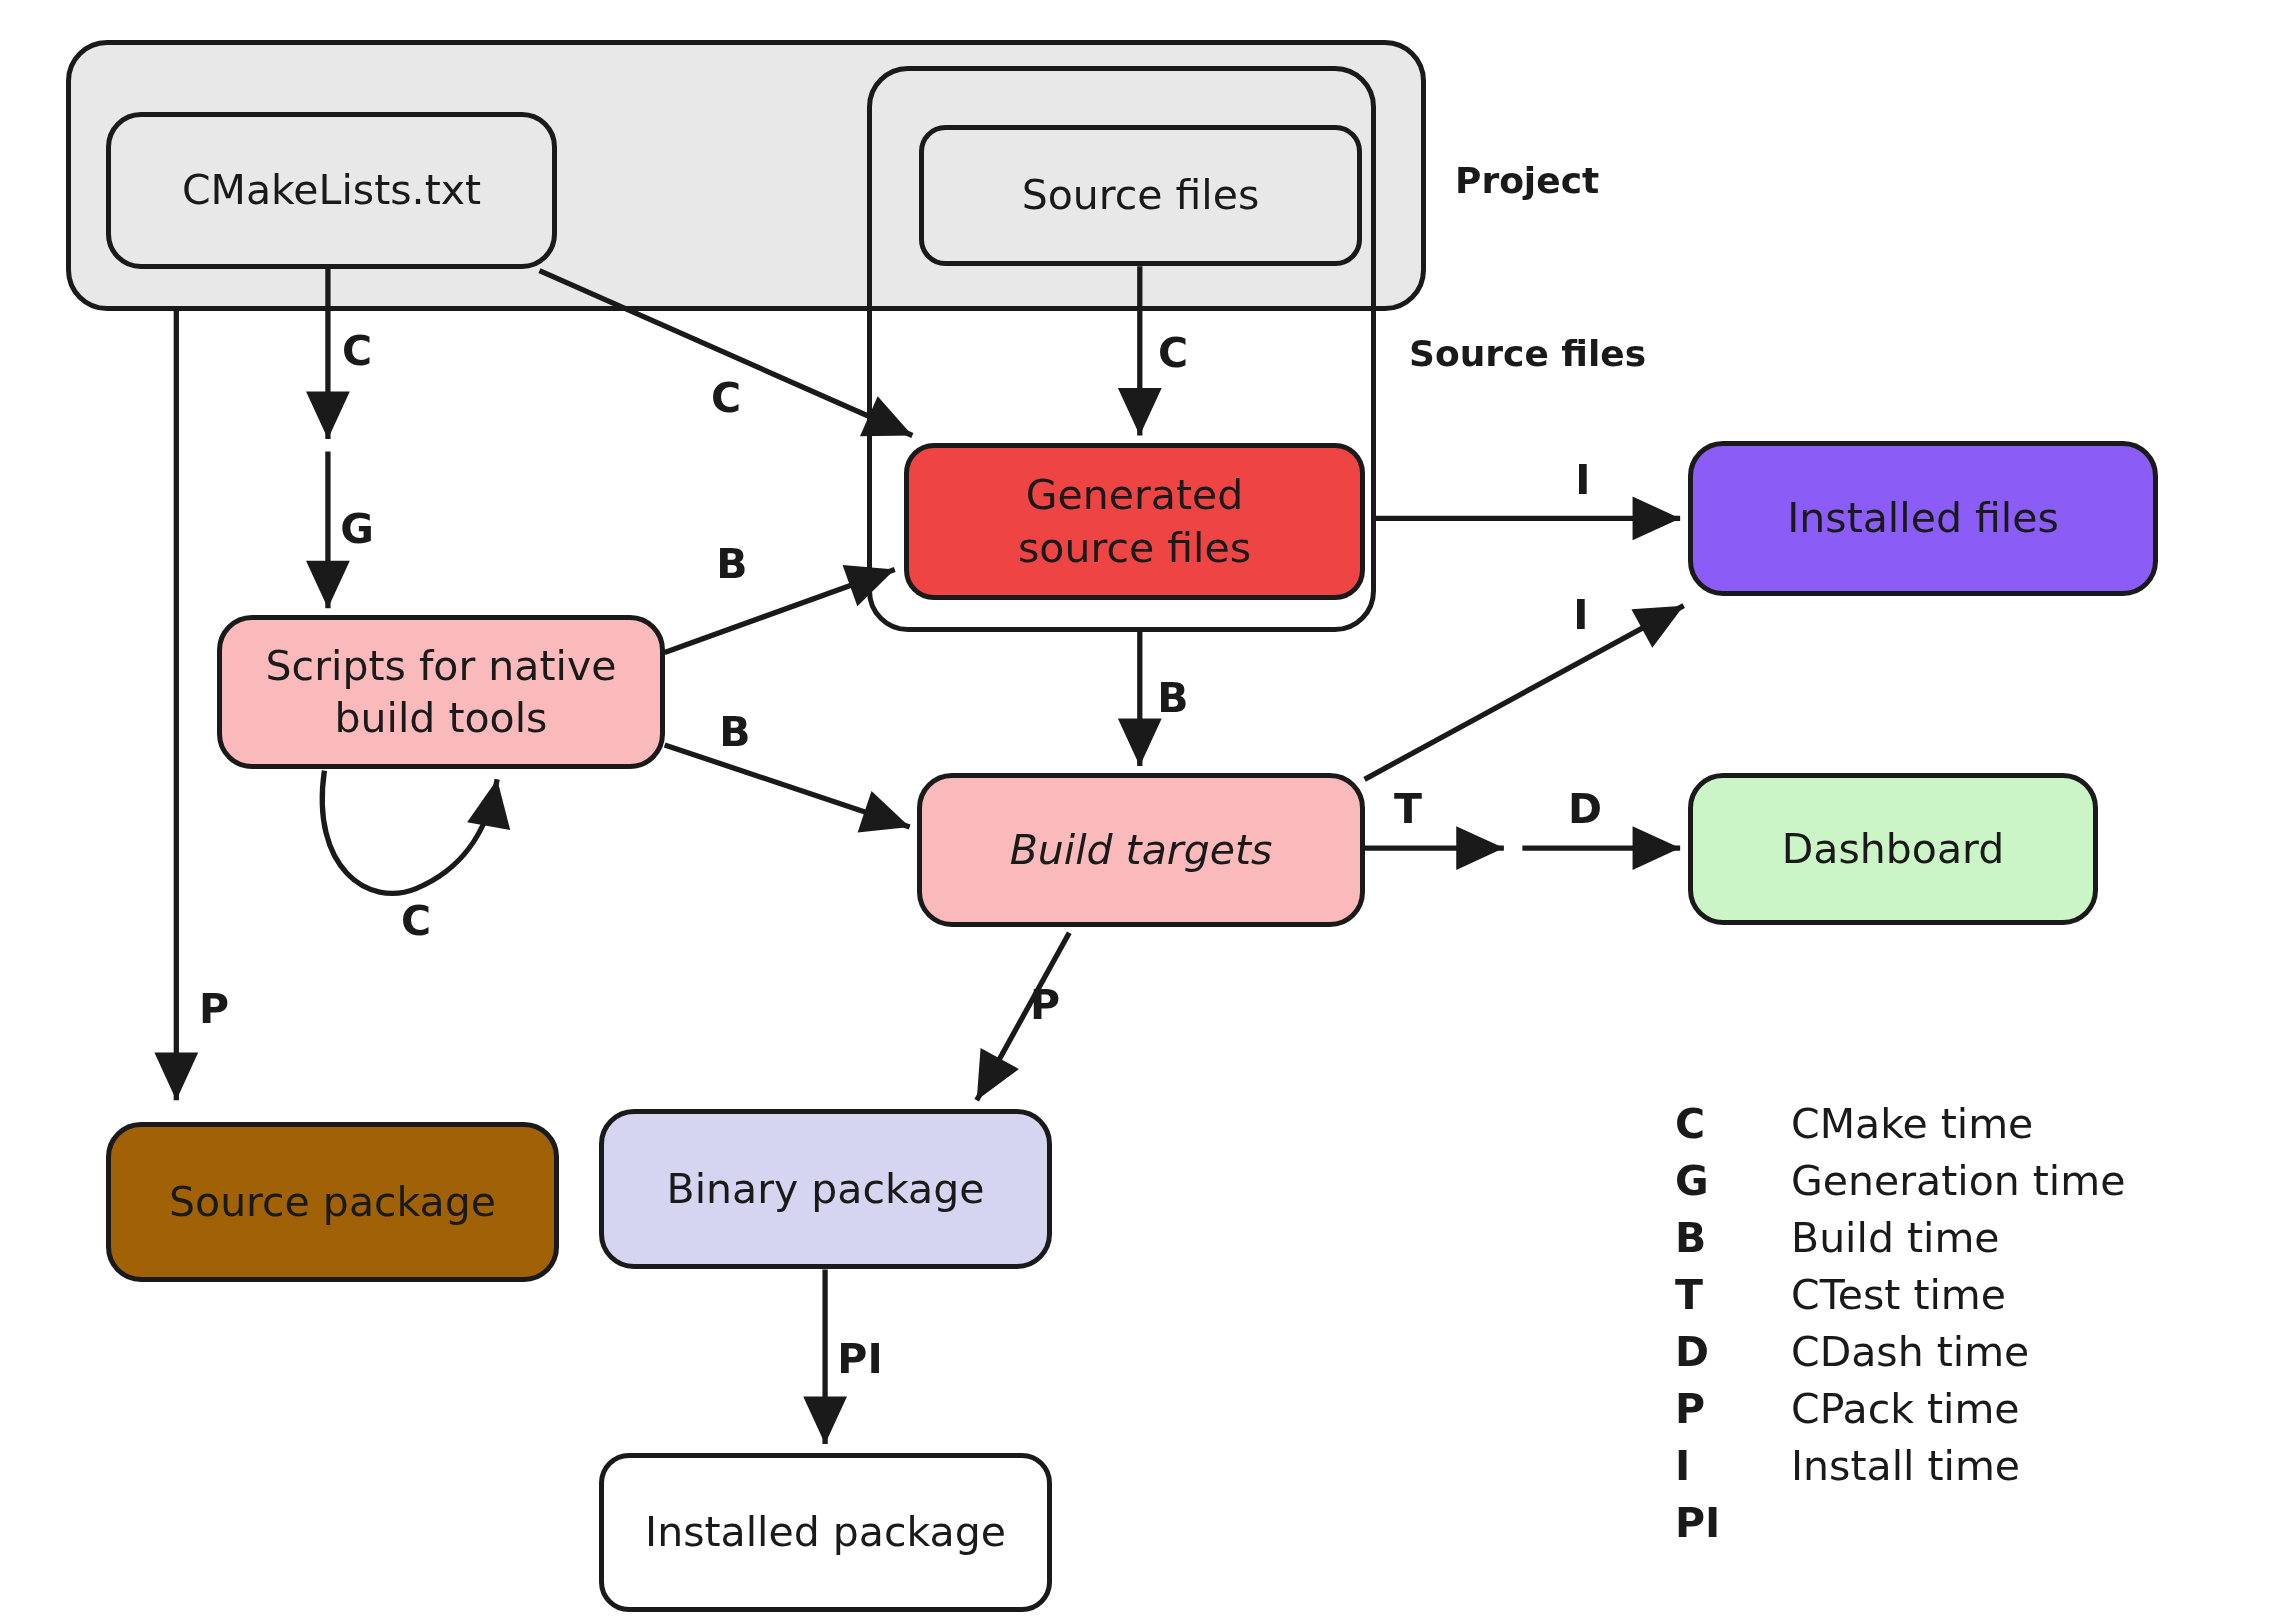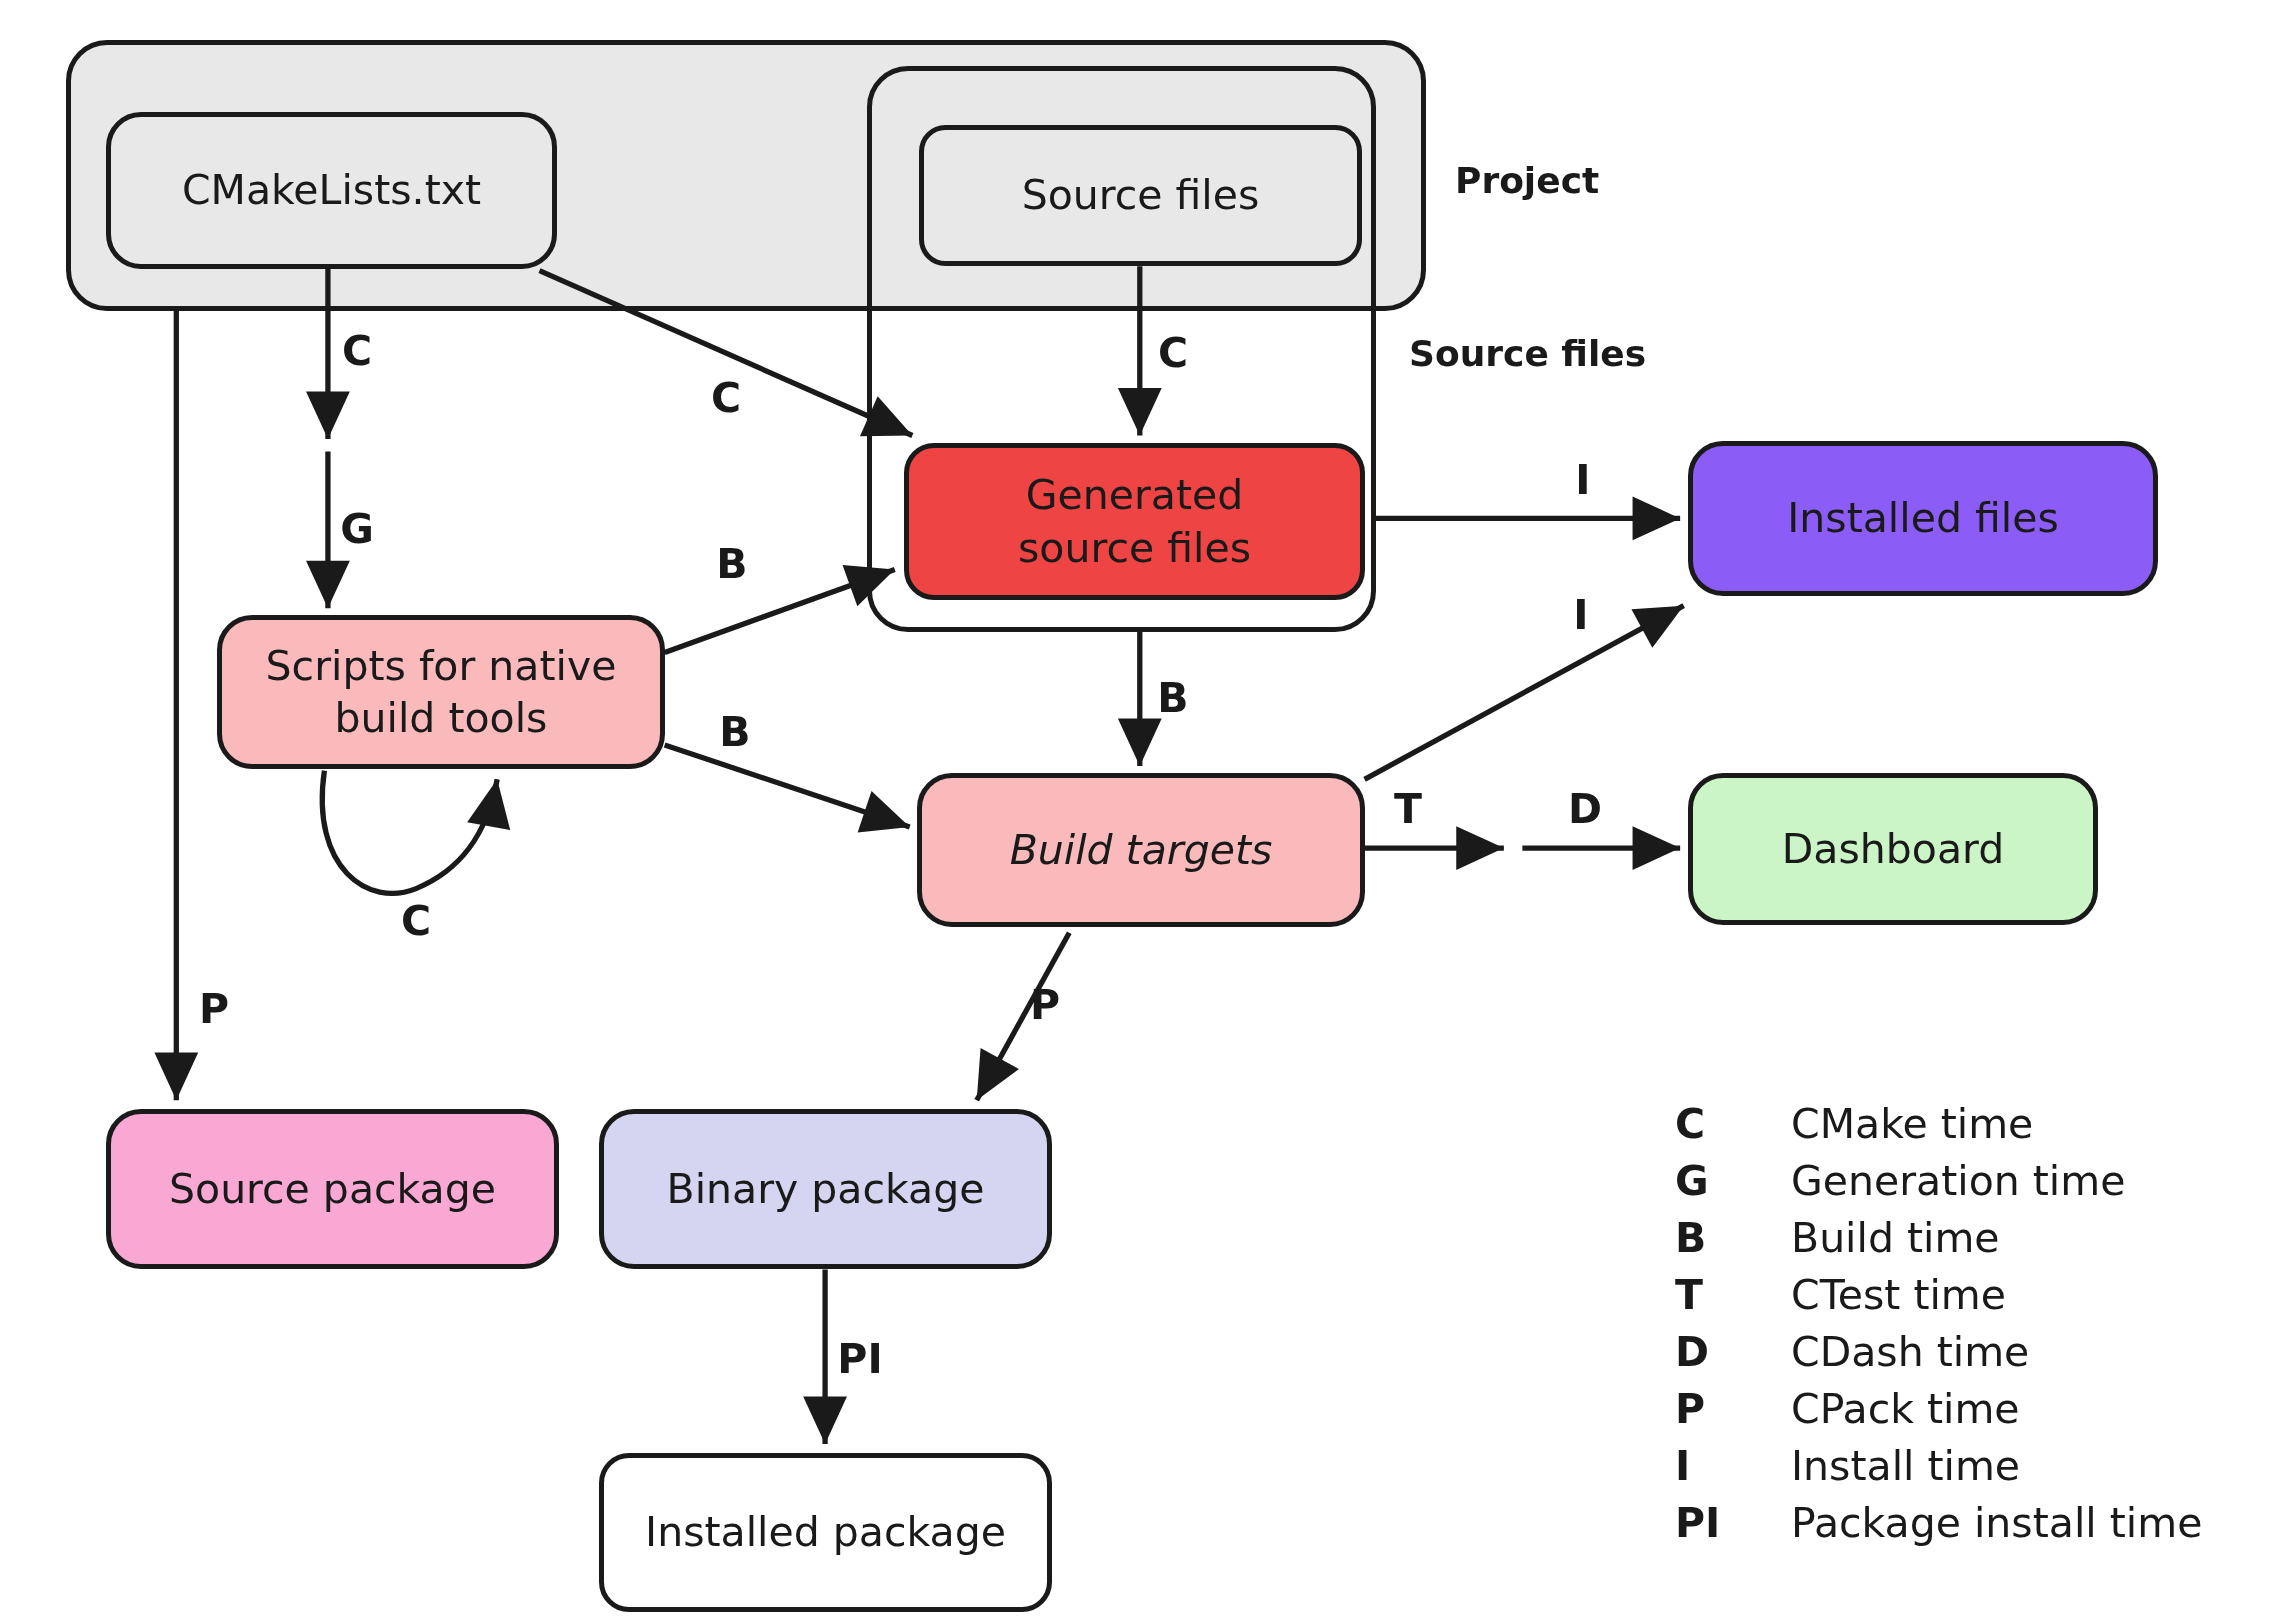--- a/index.html
+++ b/index.html
@@ -63,21 +63,21 @@
 
     <div id="installed-files" class="node" style="background: #8b5cf6;">Installed files</div>
 
     <div id="scripts" class="node" style="background: rgb(250, 185, 187);">Scripts for native
 build tools</div>
 
     <div id="build-targets" class="node" style="background: rgb(250, 185, 187); font-style: italic;">Build targets</div>
 
     <div id="dashboard" class="node" style="background: rgb(203, 245, 199);">Dashboard</div>
 
-    <div id="source-package" class="node" style="background: #f9a8d4;">Source package</div>
+    <div id="source-package" class="node" style="background: #a16207; margin-top: 13px;">Source package</div>
 
     <div id="binary-package" class="node" style="background: rgb(213, 213, 241);">Binary package</div>
 
     <div id="installed-package" class="node" style="background: rgb(255, 255, 255);">Installed package</div>
 
     <div id="lbl-project" class="region-label">Project</div>
     <div id="lbl-source-files" class="region-label">Source files</div>
 
     <div class="edge-label" style="left:357px;top:351px;">C</div>
     <div class="edge-label" style="left:357px;top:529px;">G</div>
@@ -119,21 +119,20 @@
       <div class="legend-row">
         <span class="legend-letter">P</span>
         <span class="legend-text">CPack time</span>
       </div>
       <div class="legend-row">
         <span class="legend-letter">I</span>
         <span class="legend-text">Install time</span>
       </div>
       <div class="legend-row">
         <span class="legend-letter">PI</span>
-        <span class="legend-text">Package install time</span>
       </div>
     </div>
   </div>
 
   <svg id="arrows" width="2284" height="1623" viewBox="0 0 2591 1841">
     <defs>
       <marker id="ah" viewBox="0 0 10 10" refX="10" refY="5" markerWidth="10" markerHeight="9" orient="auto">
         <path d="M0,0.4 L10,5 L0,9.6 Z" fill="#1a1a1a"></path>
       </marker>
     </defs>

